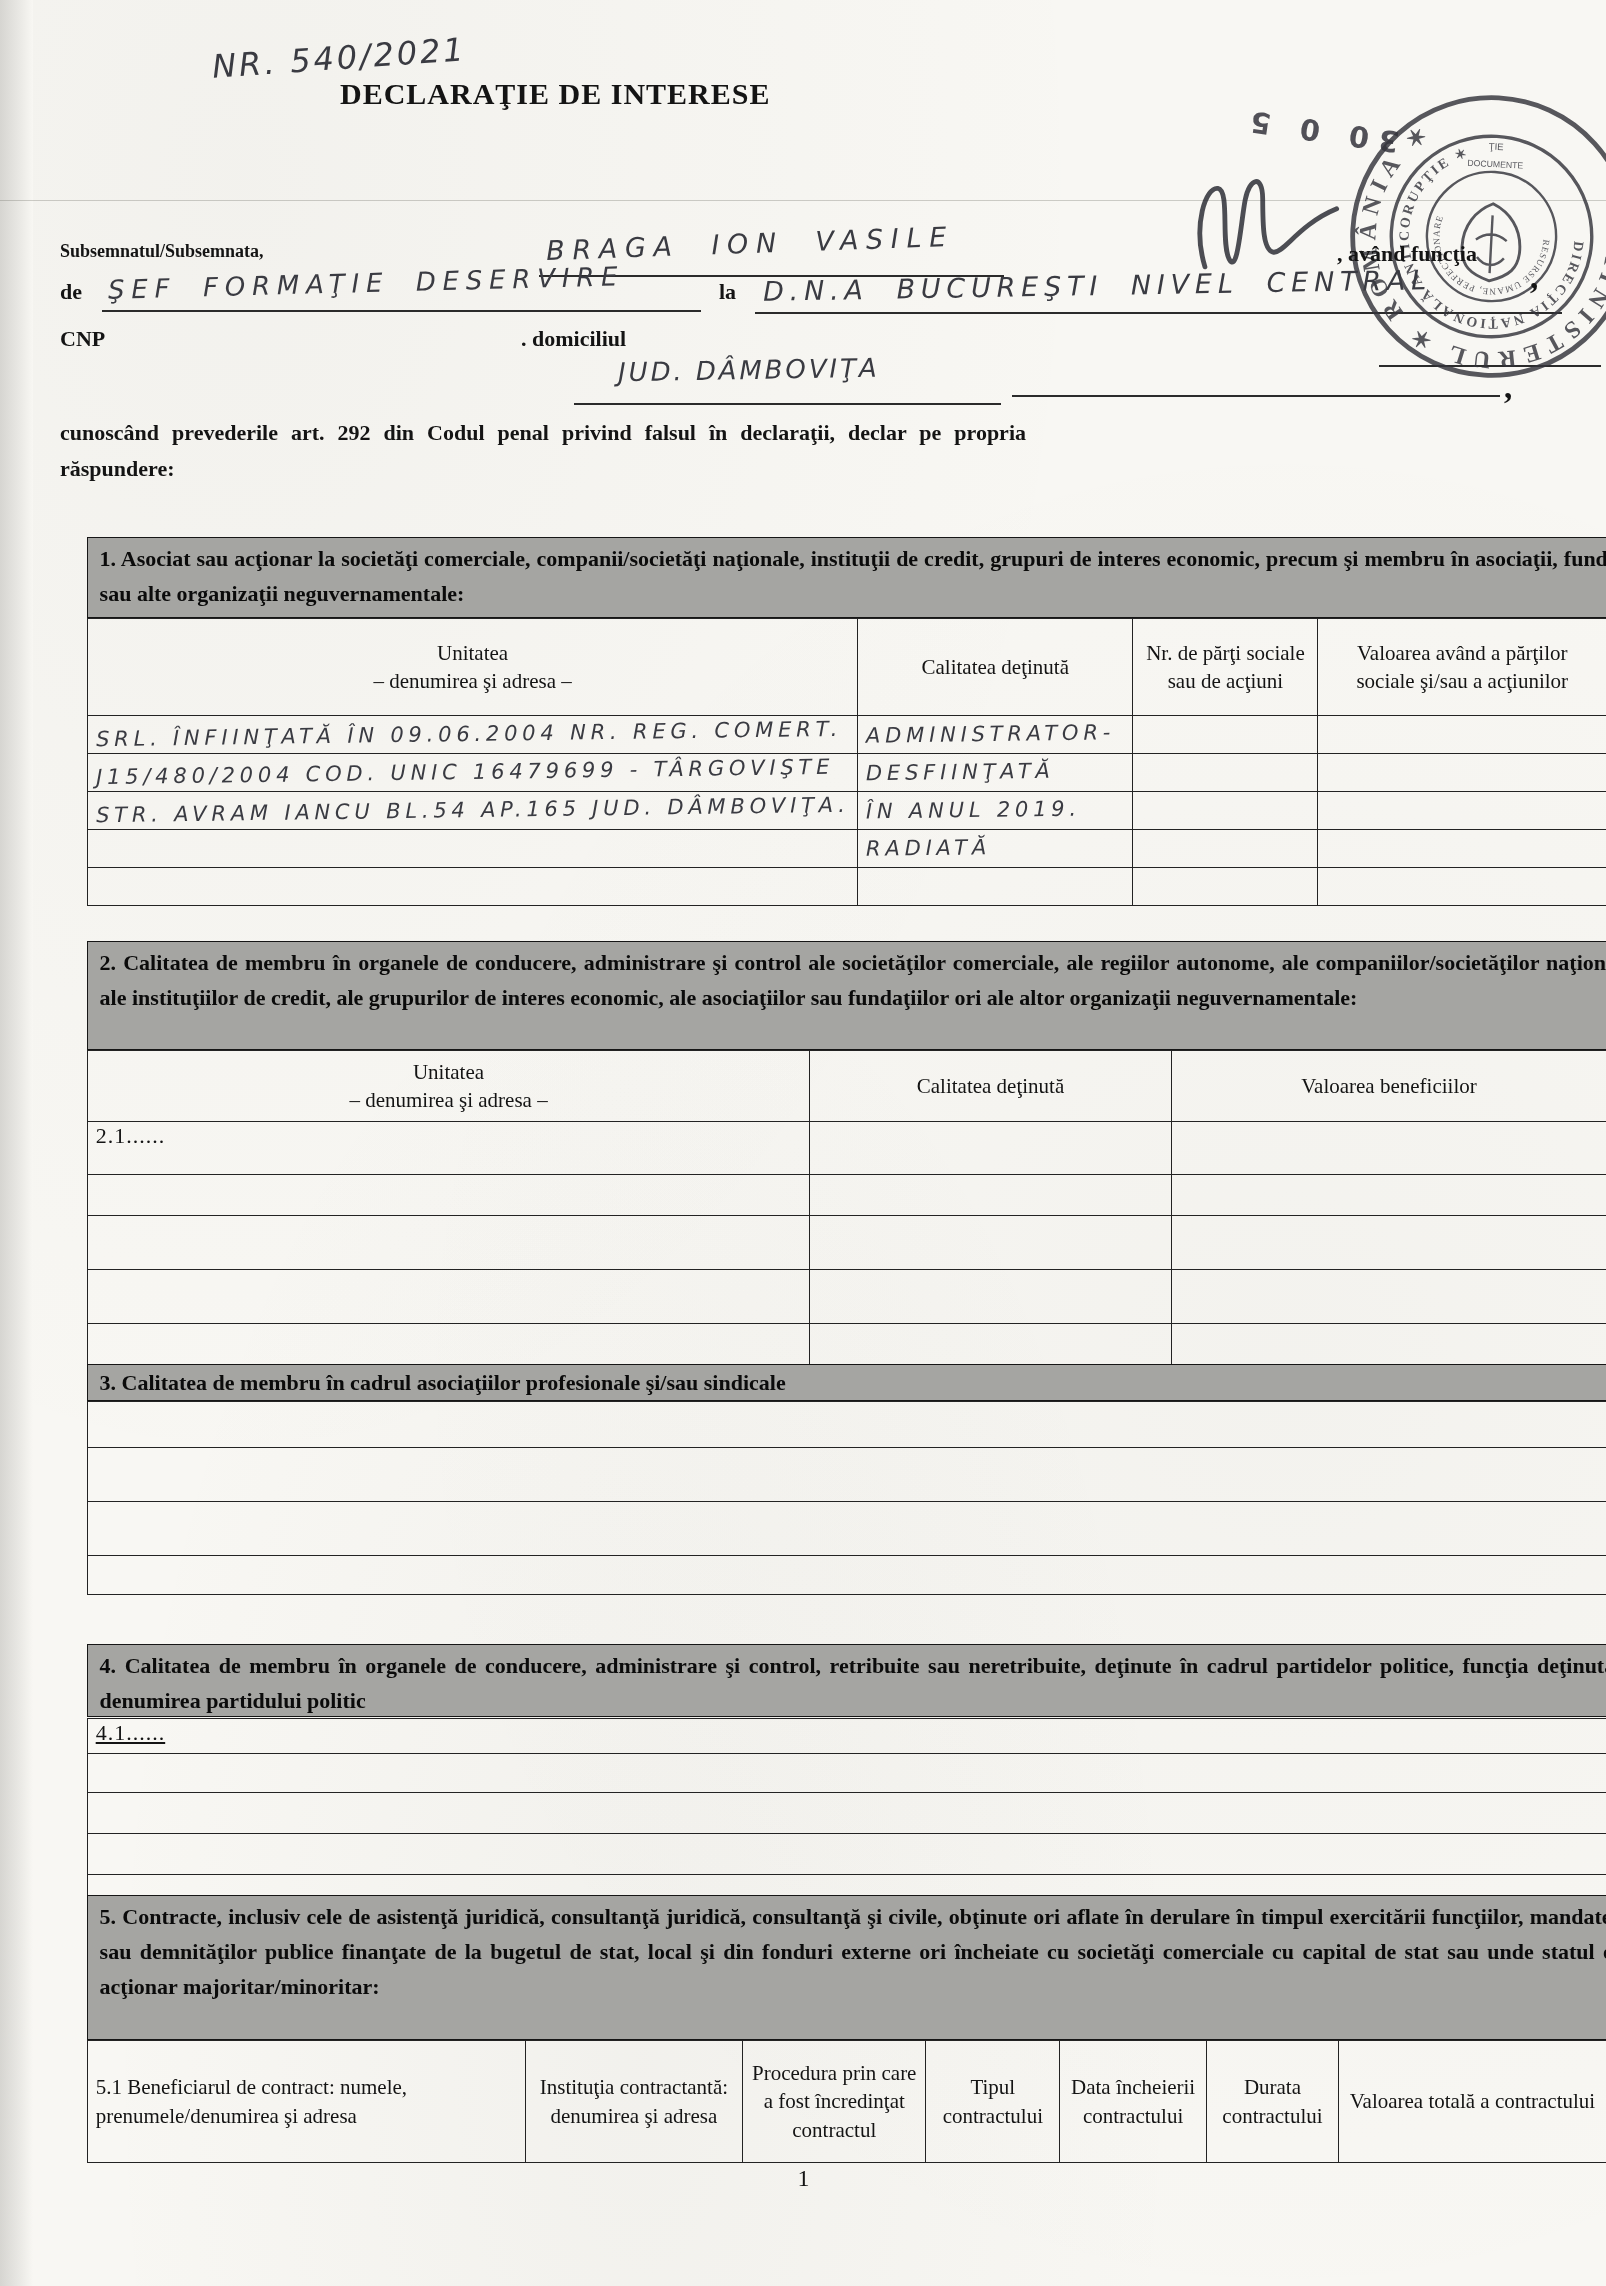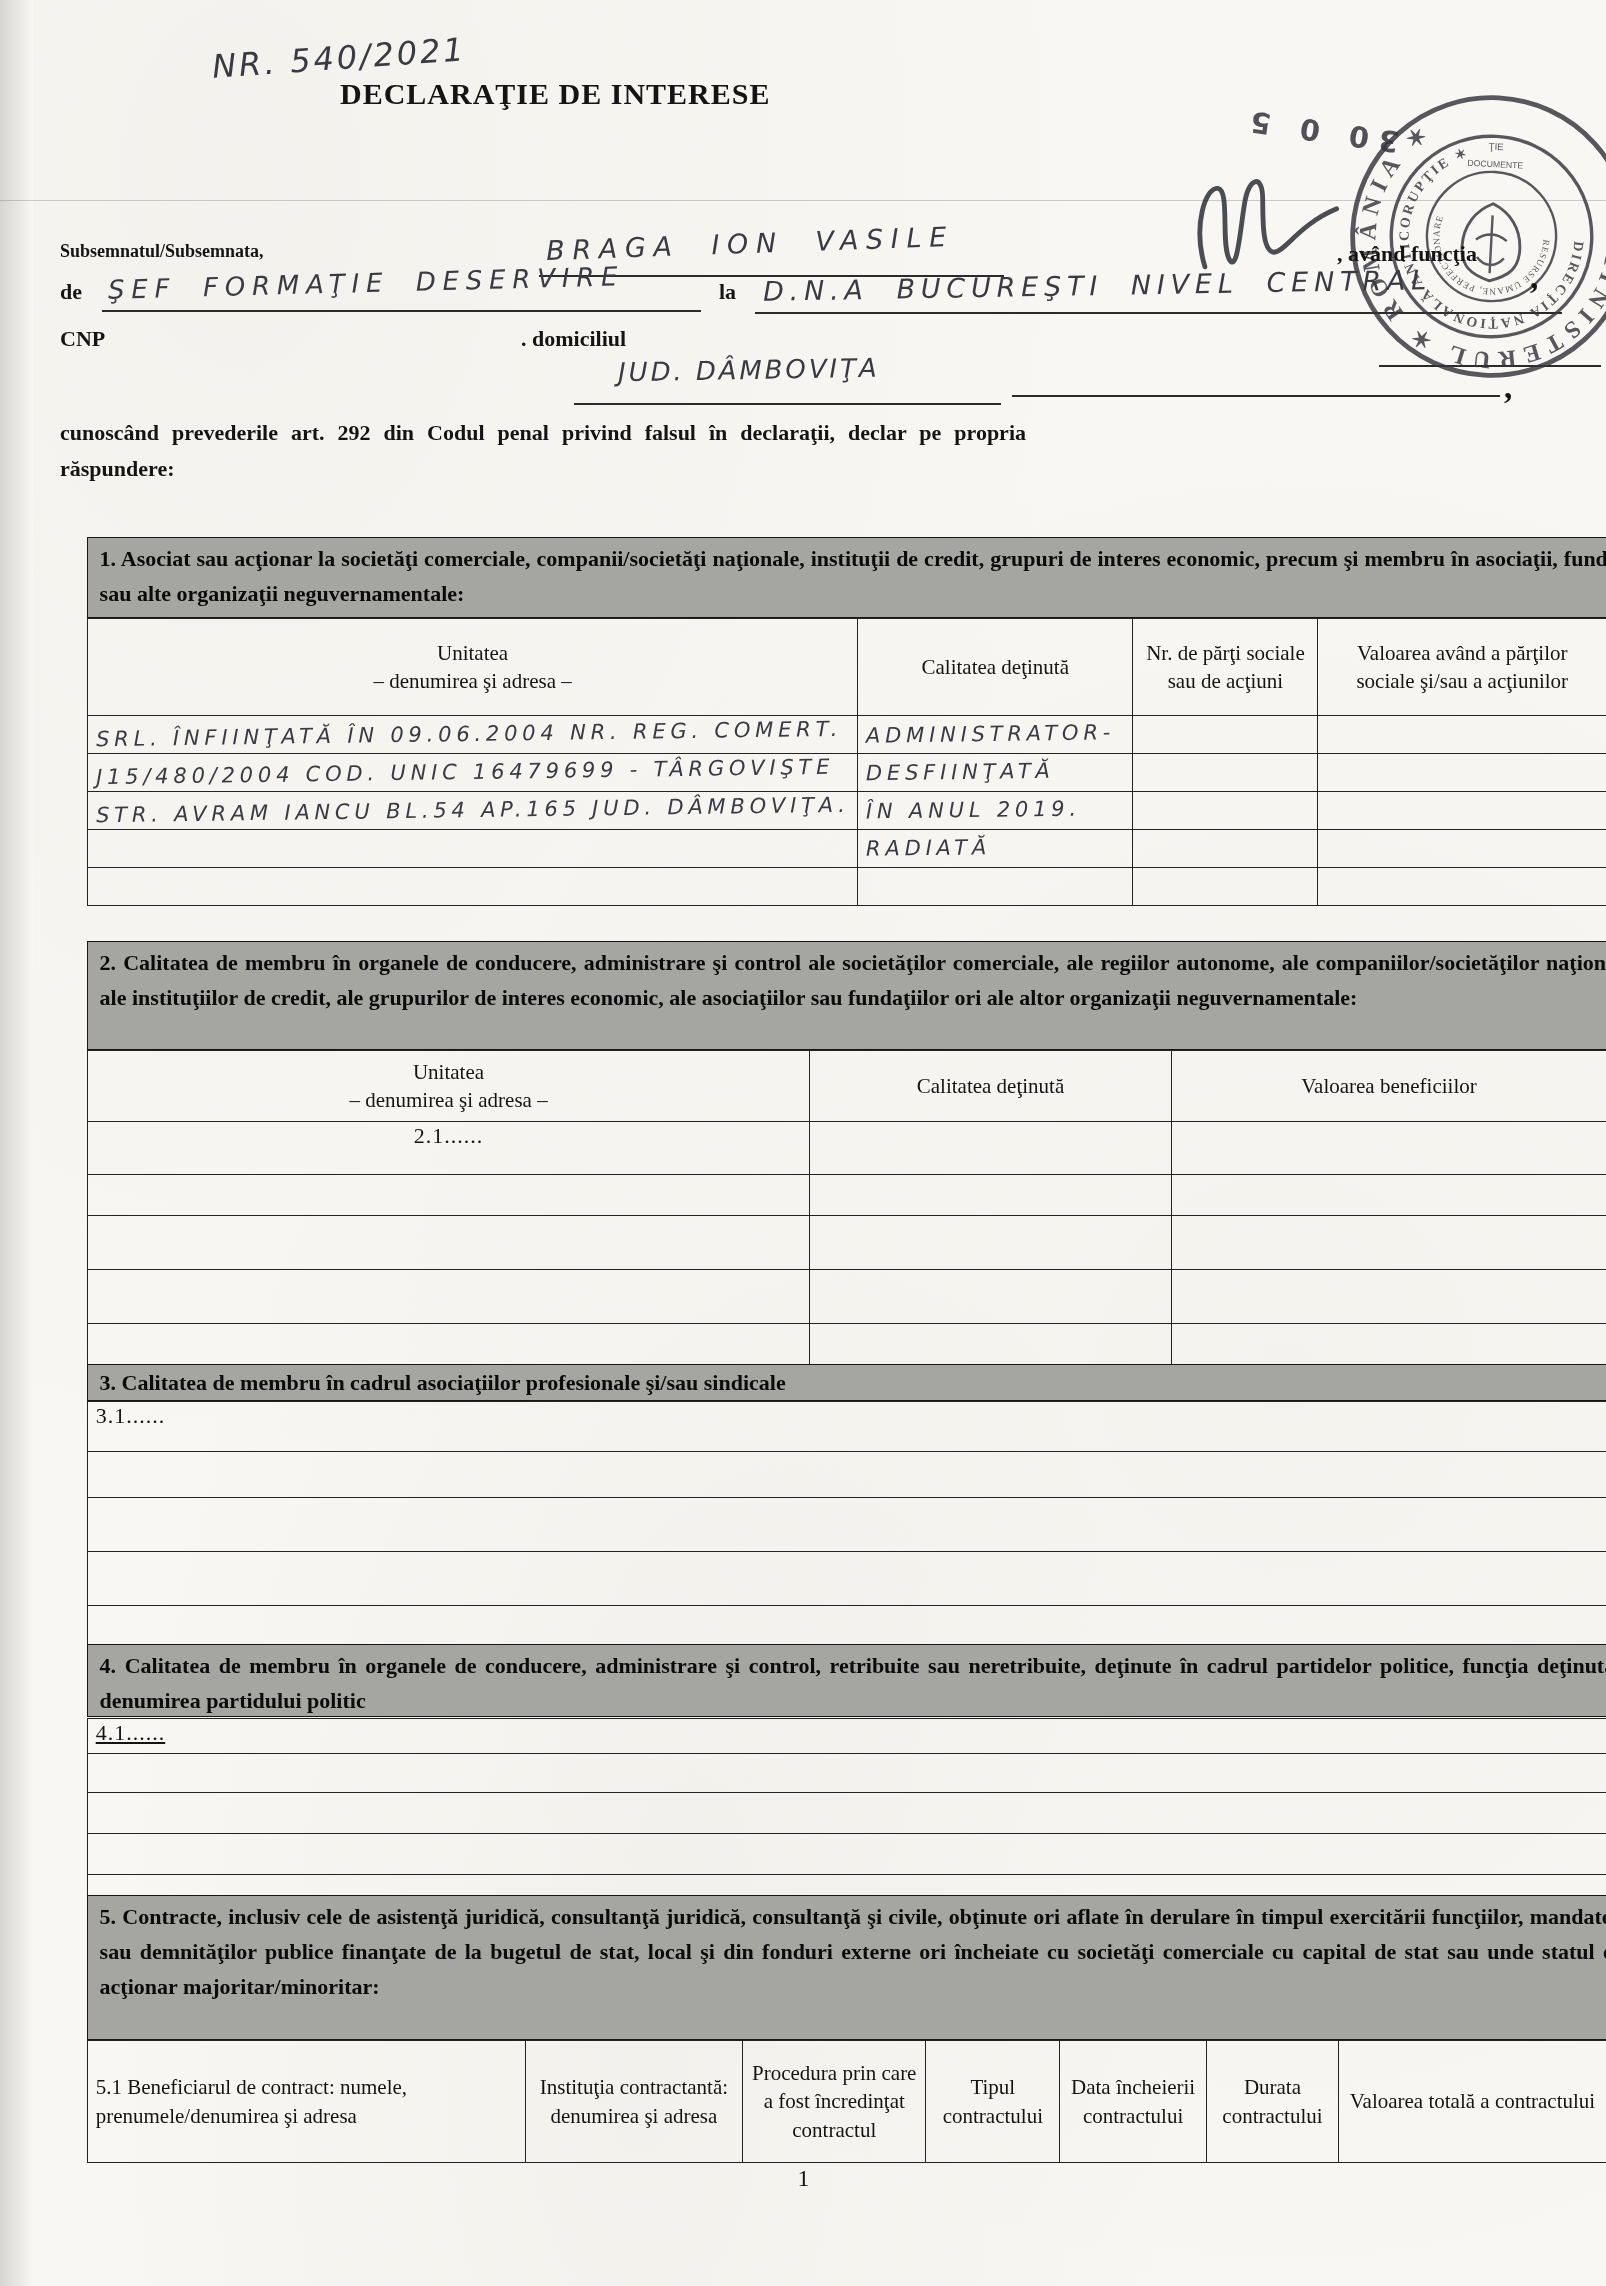--- a/index.html
+++ b/index.html
@@ -170,21 +170,21 @@
       </colgroup>
     <tbody>
         <tr style="height:71px;">
       <th>
         <div>Unitatea</div>
         <div>– denumirea şi adresa –</div>
       </th>
       <th>Calitatea deţinută</th>
       <th>Valoarea beneficiilor</th>
     </tr>
-    <tr style="height:53px;text-align:center;">
+    <tr style="height:53px;">
       <td style="vertical-align:top;"><span class="rowno">2.1......</span></td>
       <td></td>
       <td></td>
     </tr>
     <tr style="height:41px;">
           <td></td>
           <td></td>
           <td></td>
         </tr>
     <tr style="height:54px;">
@@ -204,23 +204,20 @@
         </tr>
   </tbody>
     </table>
 
   <div class="secbar" style="top:1364px;height:37px;line-height:29px;">3. Calitatea de membru în cadrul asociaţiilor profesionale şi/sau sindicale</div>
   <table style="top:1401px;">
     <colgroup>
         <col style="width:1564px">
       </colgroup>
     <tbody>
-        <tr style="height:50px;">
-      <td style="vertical-align:top;"><span class="rowno">3.1......</span></td>
-    </tr>
     <tr style="height:46px;">
           <td></td>
         </tr>
     <tr style="height:54px;">
           <td></td>
         </tr>
     <tr style="height:54px;">
           <td></td>
         </tr>
     <tr style="height:39px;">

